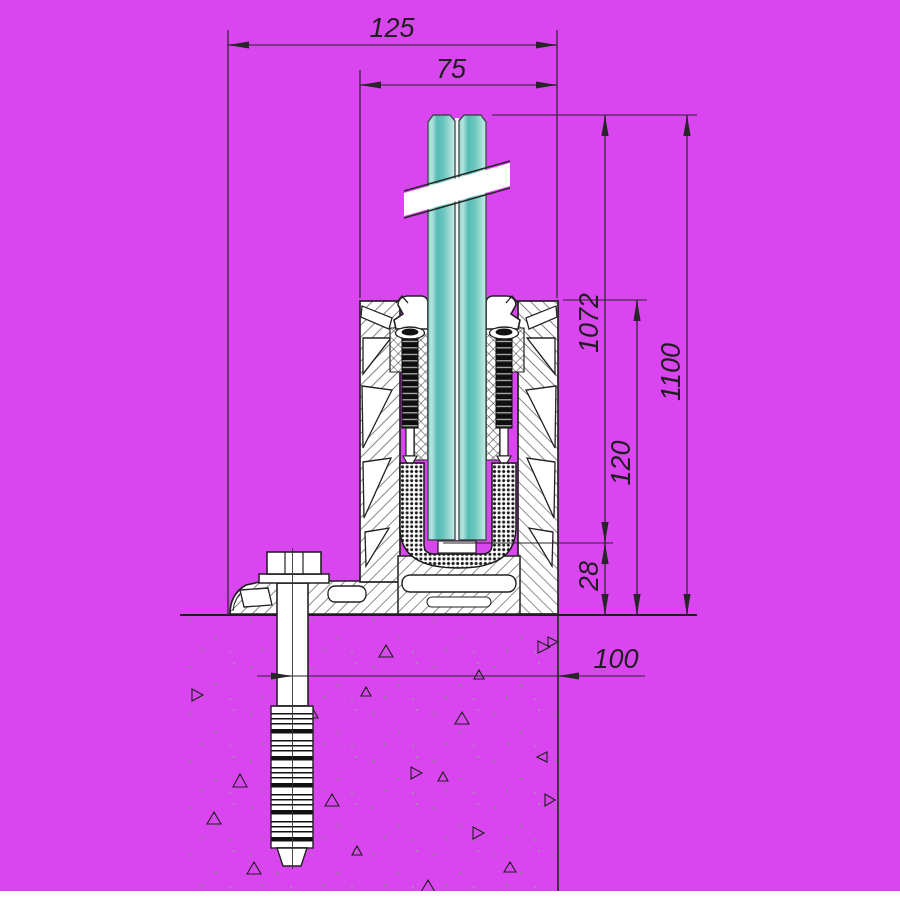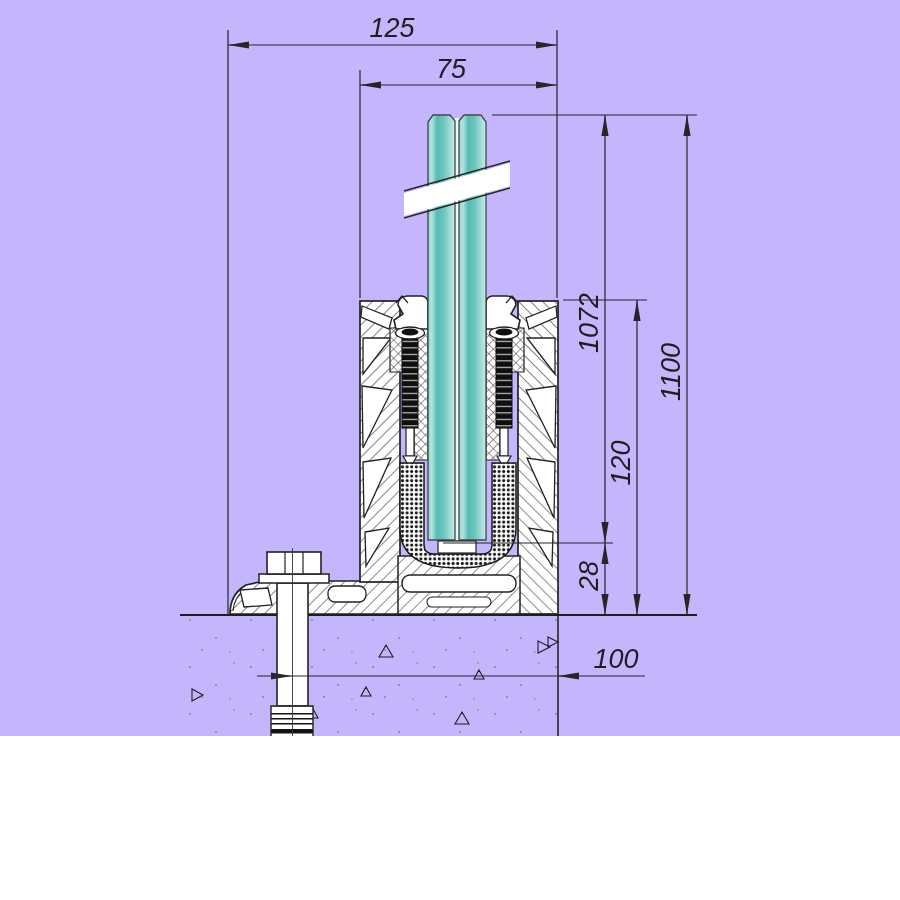--- a/index.html
+++ b/index.html
@@ -1,16 +1,16 @@
 <!DOCTYPE html>
 <html><head>
 <meta charset="utf-8">
 <style>
   html,body{margin:0;padding:0;background:#ffffff;}
-  .stage{width:900px;height:736px;position:relative;background:#c4b5fd;overflow:hidden;}
+  .stage{width:900px;height:891px;position:relative;background:#d946ef;overflow:hidden;}
   svg{display:block;}
   text.dim{font-family:"Liberation Sans","DejaVu Sans",sans-serif;font-style:italic;font-size:27px;fill:#1e1e1e;}
 </style>
 </head>
 <body>
 
 <div class="stage">
 <svg width="900" height="900" viewBox="0 0 900 900">
   <defs>
     <pattern id="h1" patternUnits="userSpaceOnUse" width="8.5" height="8.5" patternTransform="rotate(45)">

